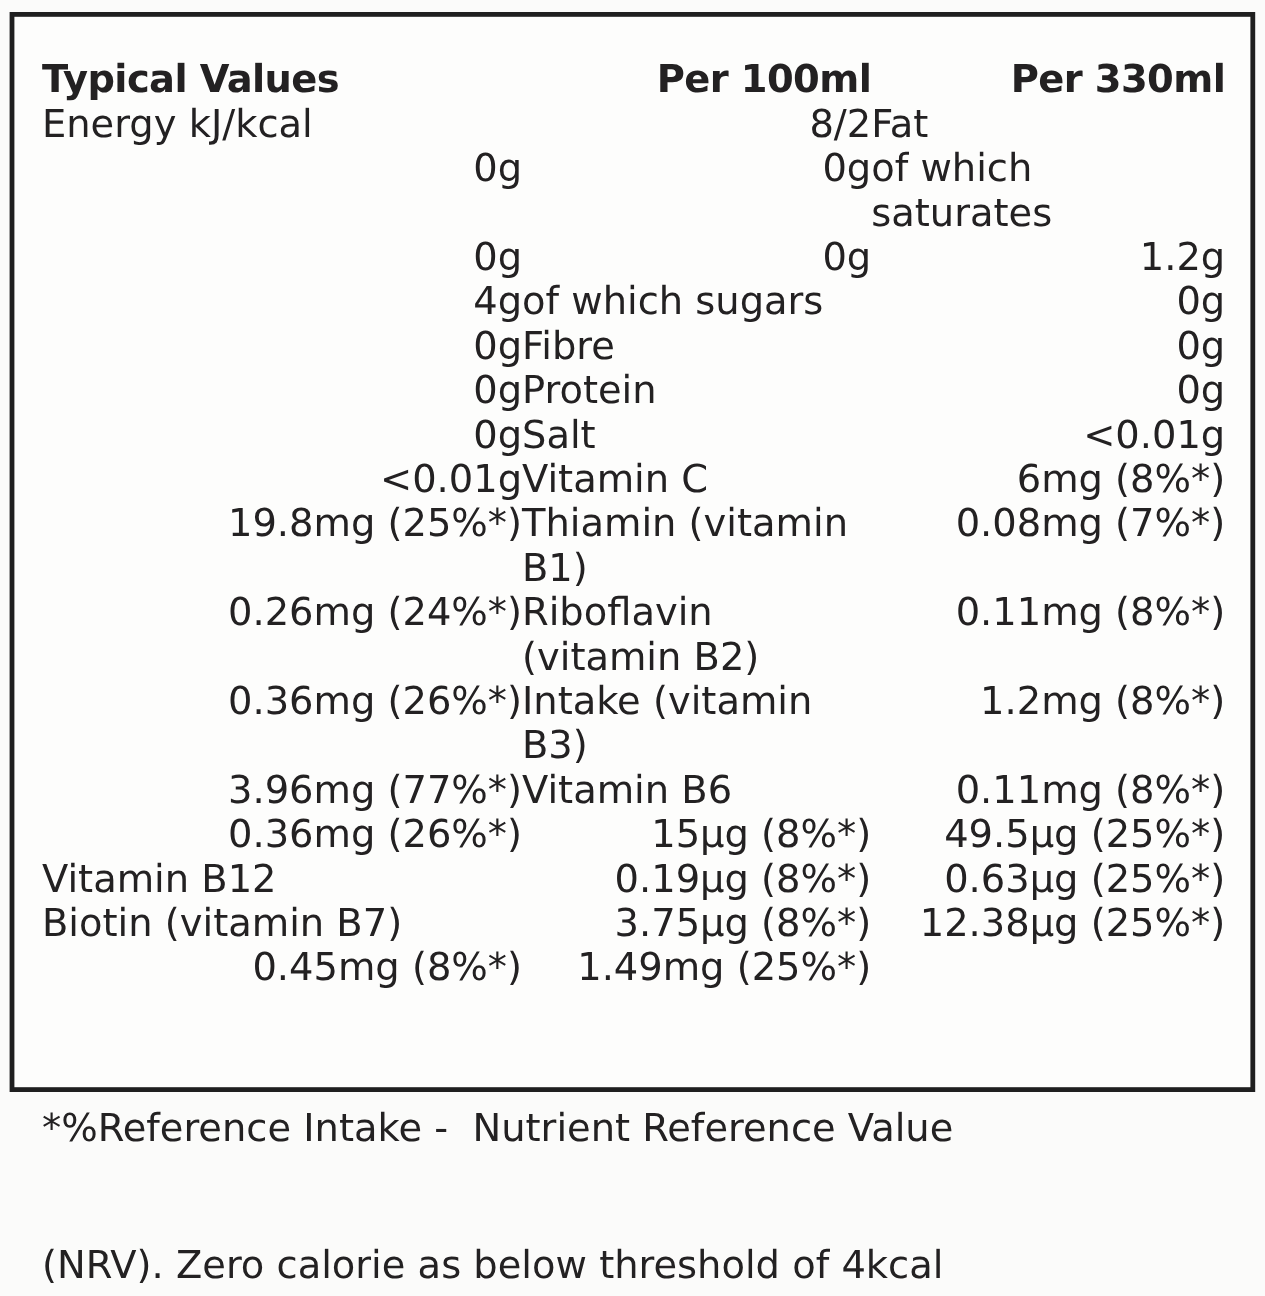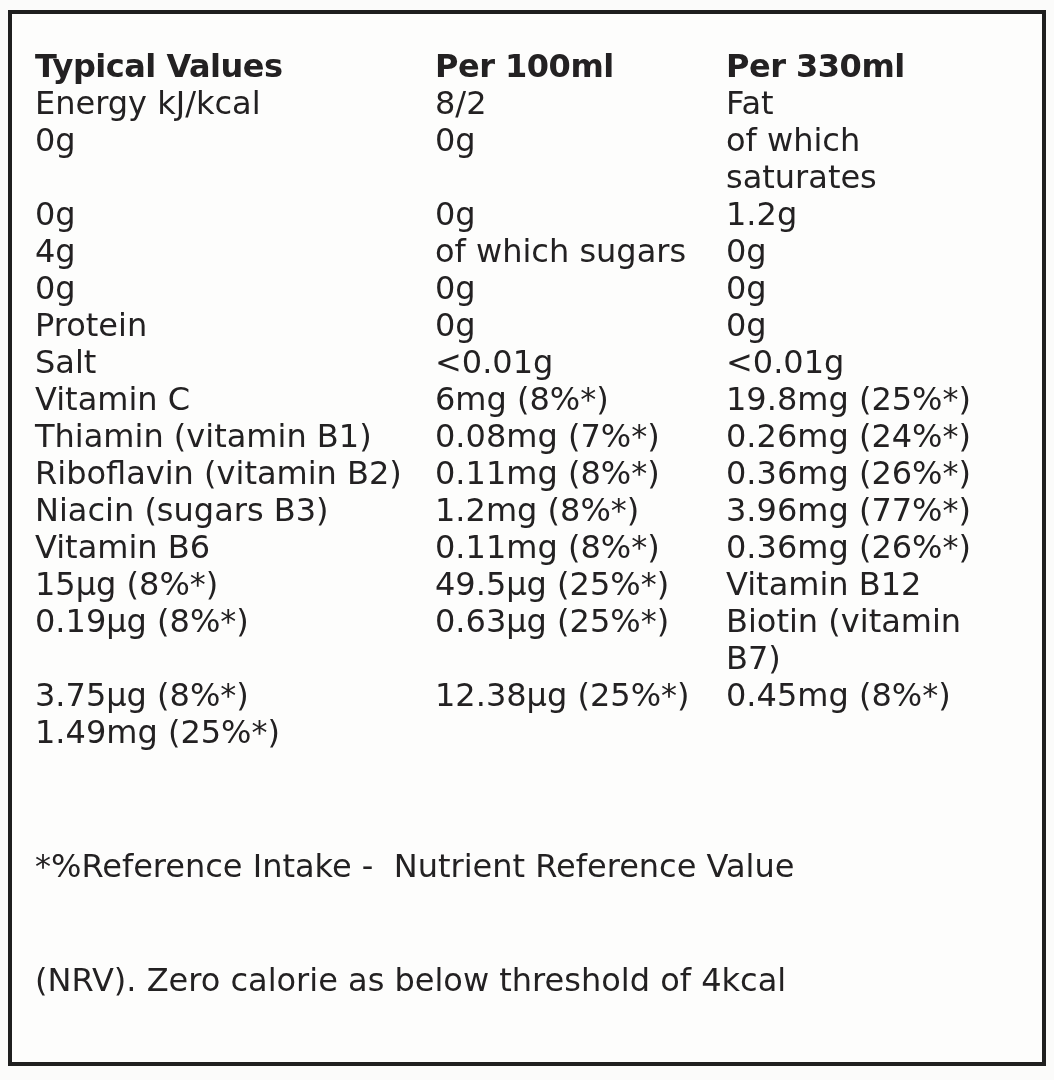--- a/index.html
+++ b/index.html
@@ -7,35 +7,35 @@
     width: 1054px; height: 1080px;
     background: #fbfbfa;
     font-family: "DejaVu Sans", sans-serif;
     color: #232122;
     position: relative;
     overflow: hidden;
   }
   .panel {
     position: absolute;
     left: 8px; top: 10px;
-    width: 1038px; height: 1056px;
+    width: 1038px; height: 900px;
     box-sizing: border-box;
     background: #fdfdfc;
     border: 4px solid #1f1f1f;
     padding: 34px 0 0 23px;
   }
   .nv-table {
     display: grid;
     grid-template-columns: 400px 291px 295px;
     width: 986px;
     font-size: 32px;
     line-height: 37px;
     align-items: start;
   }
-  .nv-table .c2, .nv-table .c3 { white-space: nowrap; }
+  .nv-table .c2, .nv-table .c3 { text-align: right; white-space: nowrap; }
   .nv-table .hdr { font-weight: bold; letter-spacing: -0.5px; }
   .para {
     font-size: 32px;
     line-height: 38px;
     white-space: pre-wrap;
     width: 990px;
   }
   .footnote { margin-top: 20px; }
 </style>
 </head>
@@ -59,20 +59,21 @@
     <div class="c2">0g</div>
     <div class="c3">0g</div>
 
     <div class="c2">1.2g</div>
     <div class="c3">4g</div>
 
     <div class="c1">of which sugars</div>
     <div class="c2">0g</div>
     <div class="c3">0g</div>
 
+    <div class="c1">Fibre</div>
     <div class="c2">0g</div>
     <div class="c3">0g</div>
 
     <div class="c1">Protein</div>
     <div class="c2">0g</div>
     <div class="c3">0g</div>
 
     <div class="c1">Salt</div>
     <div class="c2">&lt;0.01g</div>
     <div class="c3">&lt;0.01g</div>
@@ -82,21 +83,21 @@
     <div class="c3">19.8mg (25%*)</div>
 
     <div class="c1">Thiamin (vitamin B1)</div>
     <div class="c2">0.08mg (7%*)</div>
     <div class="c3">0.26mg (24%*)</div>
 
     <div class="c1">Riboflavin (vitamin B2)</div>
     <div class="c2">0.11mg (8%*)</div>
     <div class="c3">0.36mg (26%*)</div>
 
-    <div class="c1">Niacin (sugars B3)</div>
+    <div class="c1">Intake (vitamin B3)</div>
     <div class="c2">1.2mg (8%*)</div>
     <div class="c3">3.96mg (77%*)</div>
 
     <div class="c1">Vitamin B6</div>
     <div class="c2">0.11mg (8%*)</div>
     <div class="c3">0.36mg (26%*)</div>
 
     <div class="c2">15µg (8%*)</div>
     <div class="c3">49.5µg (25%*)</div>
 

